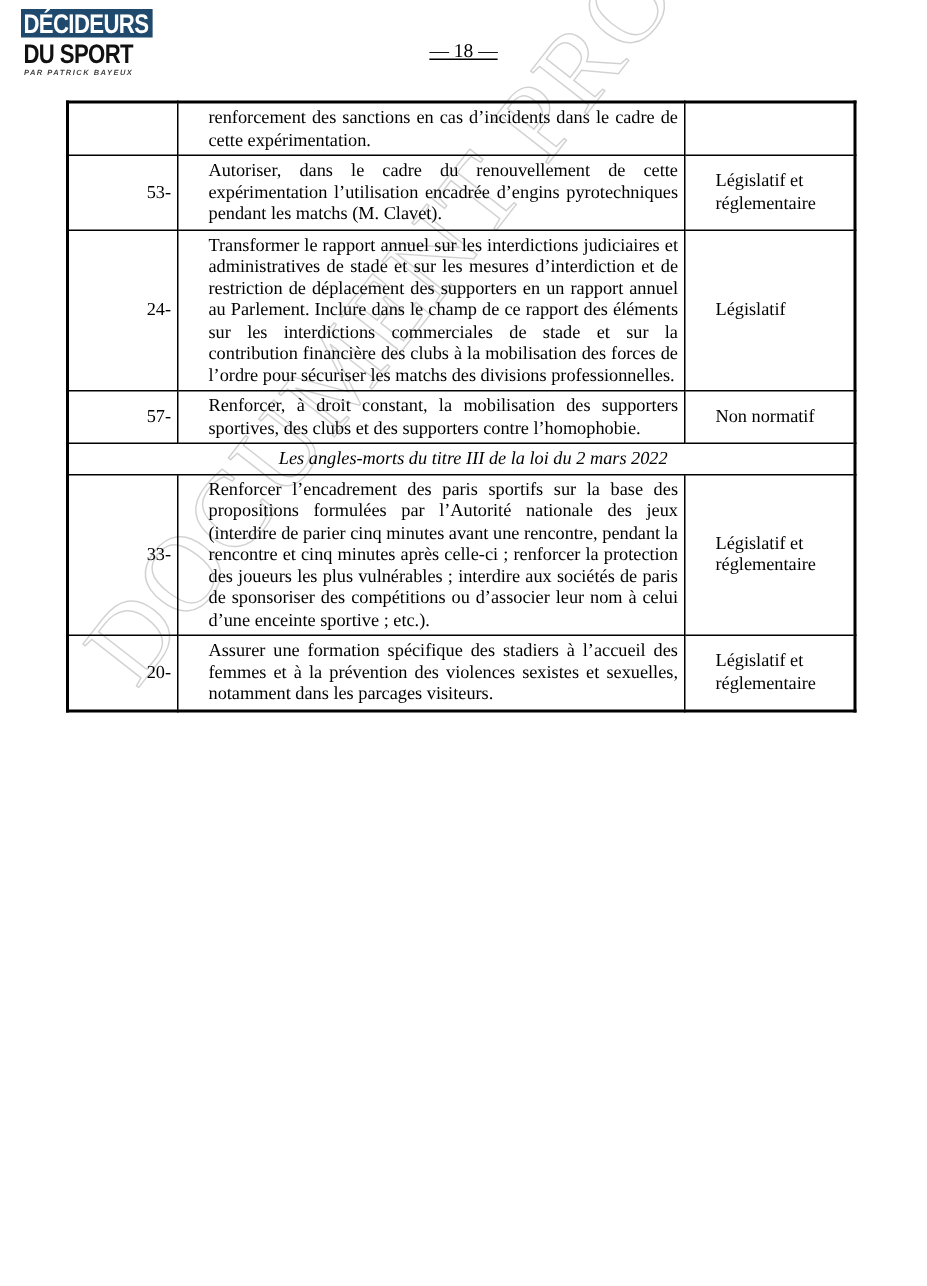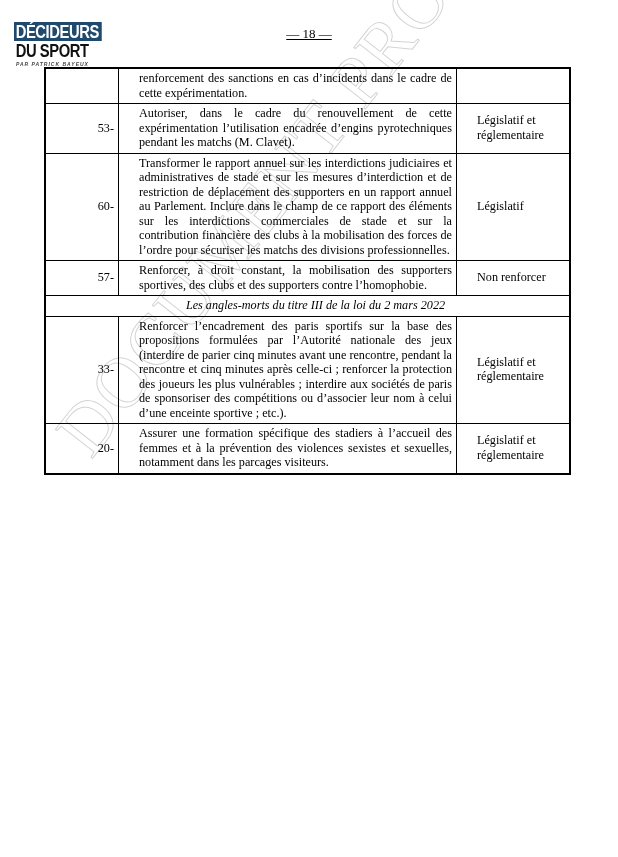--- a/index.html
+++ b/index.html
@@ -1,18 +1,18 @@
 <!DOCTYPE html>
 <html><head>
 <meta charset="utf-8">
 <style>
   html, body { margin: 0; padding: 0; background: #ffffff; }
   body { width: 618px; height: 857px; position: relative; overflow: hidden;
          font-family: "Liberation Serif", serif; color: #000; }
-  .logo { position: absolute; left: 14px; top: 22px; }
+  .logo { position: absolute; left: 14px; top: 6px; }
   .logo-top { display: inline-block; background: #1f4a6e; color: #fff;
               font-family: "Liberation Sans", sans-serif; font-weight: bold;
               font-size: 18px; line-height: 18px; padding: 1px 3px 0 2px; letter-spacing: -0.5px;
               transform: scaleX(0.82); transform-origin: left; }
   .logo-mid { font-family: "Liberation Sans", sans-serif; font-weight: bold; font-size: 18px;
               line-height: 18px; color: #111; padding-left: 2px; letter-spacing: -0.5px;
               transform: scaleX(0.82); transform-origin: left; }
   .logo-sub { font-family: "Liberation Sans", sans-serif; font-style: italic; font-weight: bold;
               font-size: 5px; color: #444; padding-left: 2px; letter-spacing: 1px; margin-top: 1px; }
   .page-num { position: absolute; top: 26px; left: 0; width: 618px; text-align: center;
@@ -48,28 +48,28 @@
       <td class="num"></td>
       <td class="text">renforcement des sanctions en cas d’incidents dans le cadre de cette expérimentation.</td>
       <td class="nature"></td>
     </tr>
     <tr>
       <td class="num">53-</td>
       <td class="text">Autoriser, dans le cadre du renouvellement de cette expérimentation l’utilisation encadrée d’engins pyrotechniques pendant les matchs (M. Clavet).</td>
       <td class="nature">Législatif et réglementaire</td>
     </tr>
     <tr>
-      <td class="num">60-</td>
+      <td class="num">24-</td>
       <td class="text">Transformer le rapport annuel sur les interdictions judiciaires et administratives de stade et sur les mesures d’interdiction et de restriction de déplacement des supporters en un rapport annuel au Parlement. Inclure dans le champ de ce rapport des éléments sur les interdictions commerciales de stade et sur la contribution financière des clubs à la mobilisation des forces de l’ordre pour sécuriser les matchs des divisions professionnelles.</td>
       <td class="nature">Législatif</td>
     </tr>
     <tr>
       <td class="num">57-</td>
       <td class="text">Renforcer, à droit constant, la mobilisation des supporters sportives, des clubs et des supporters contre l’homophobie.</td>
-      <td class="nature">Non renforcer</td>
+      <td class="nature">Non normatif</td>
     </tr>
     <tr>
       <td class="section" colspan="3">Les angles-morts du titre III de la loi du 2 mars 2022</td>
     </tr>
     <tr>
       <td class="num">33-</td>
       <td class="text">Renforcer l’encadrement des paris sportifs sur la base des propositions formulées par l’Autorité nationale des jeux (interdire de parier cinq minutes avant une rencontre, pendant la rencontre et cinq minutes après celle-ci ; renforcer la protection des joueurs les plus vulnérables ; interdire aux sociétés de paris de sponsoriser des compétitions ou d’associer leur nom à celui d’une enceinte sportive ; etc.).</td>
       <td class="nature">Législatif et réglementaire</td>
     </tr>
     <tr>

